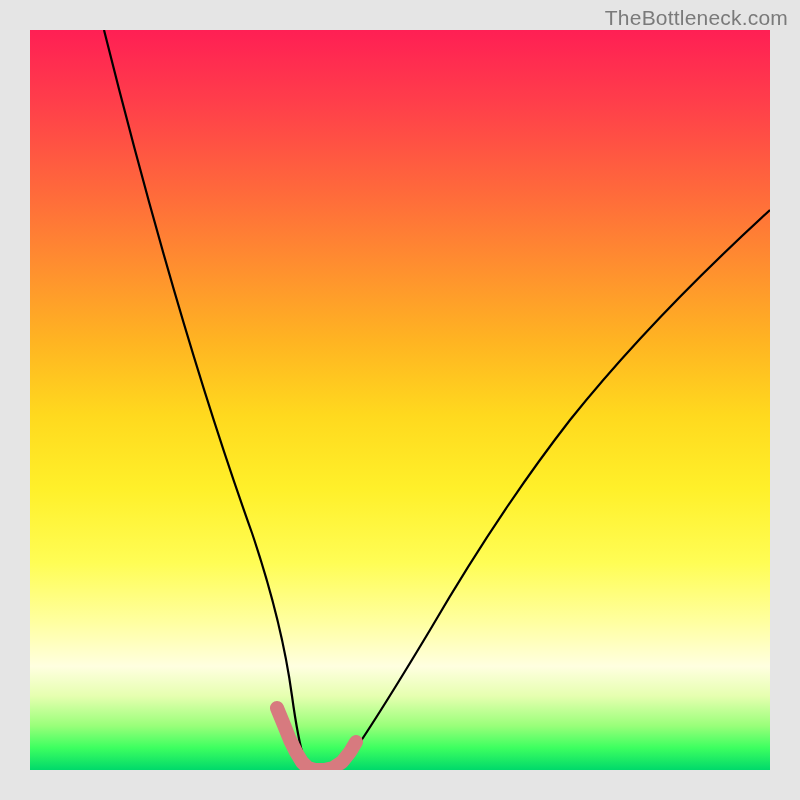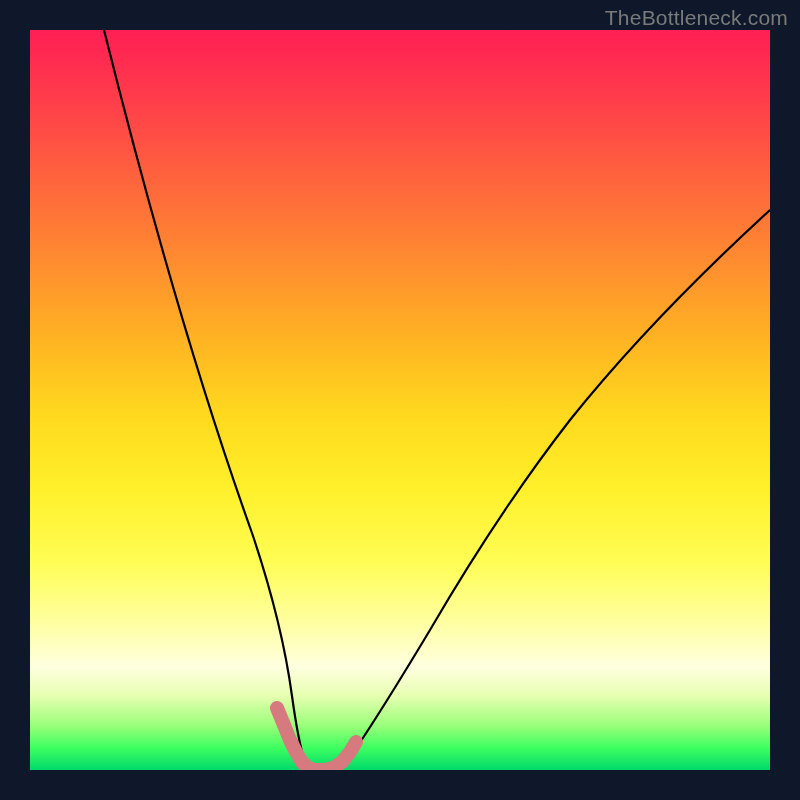--- a/index.html
+++ b/index.html
@@ -10,21 +10,21 @@
     background: #000;
     overflow: hidden;
     font-family: Arial, Helvetica, sans-serif;
   }
   .frame {
     position: absolute;
     left: 0;
     top: 0;
     width: 800px;
     height: 800px;
-    background: #0f172a;
+    background: #e5e5e5;
   }
   .plot {
     position: absolute;
     left: 30px;
     top: 30px;
     width: 740px;
     height: 740px;
     background: linear-gradient(
       to bottom,
       #ff1f54 0%,

